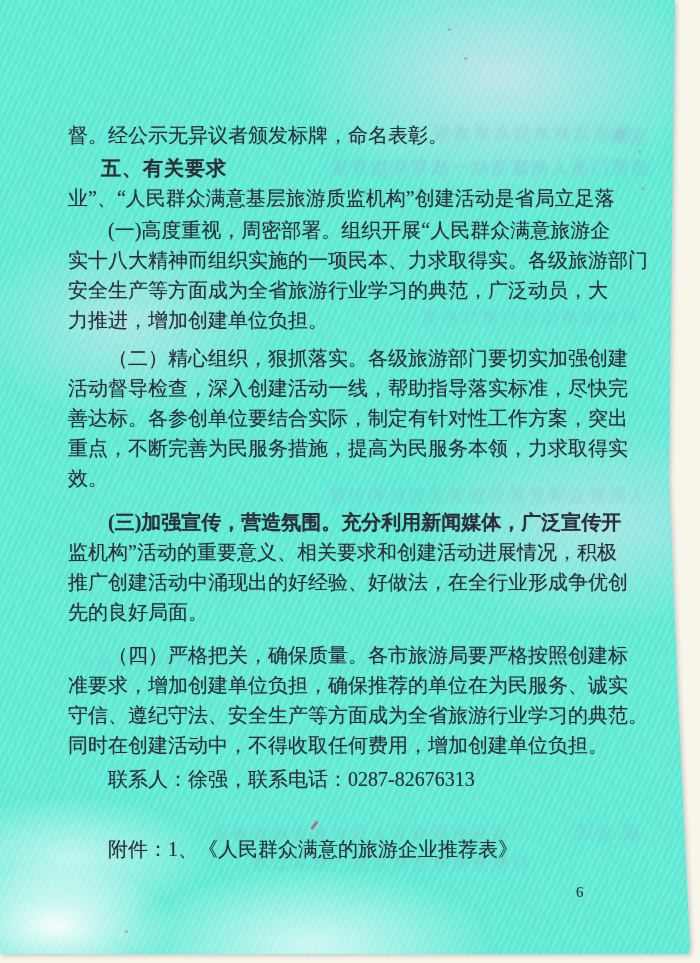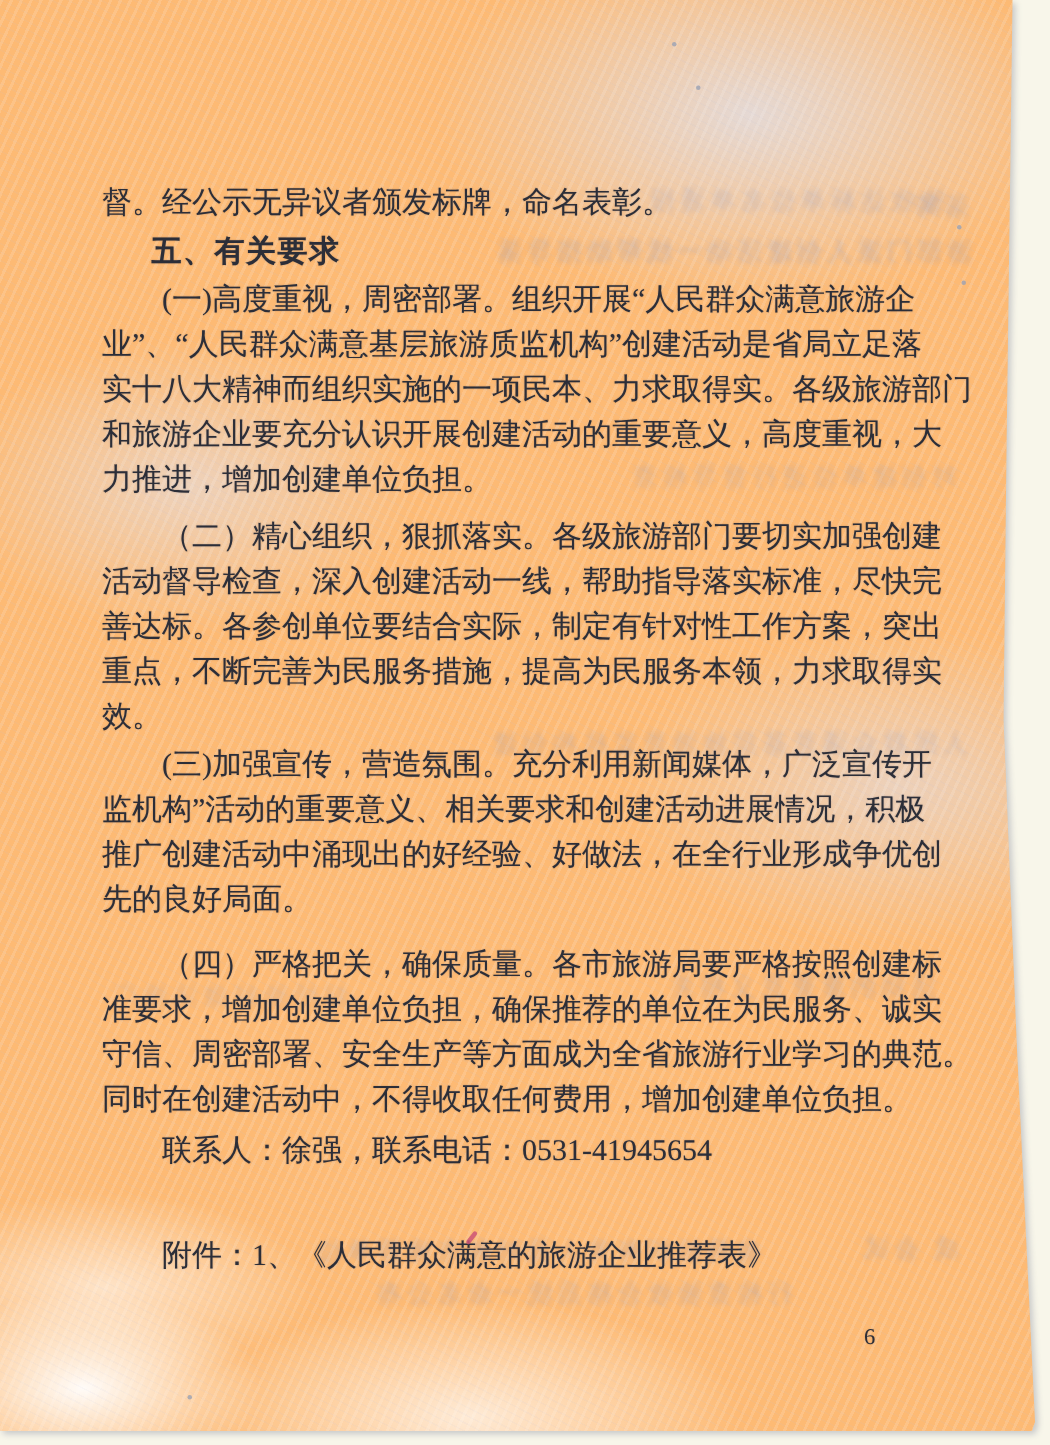--- a/index.html
+++ b/index.html
@@ -4,21 +4,21 @@
 <style>
   html,body{margin:0;padding:0;}
   body{
     width:700px;height:963px;position:relative;overflow:hidden;
     background:#f8f6ea;
     font-family:"Liberation Serif","DejaVu Serif",serif;
   }
   .paper-wrap{position:absolute;inset:0;filter:drop-shadow(2px 2px 2px rgba(140,145,160,.45));}
   .paper{
     position:absolute;left:0;top:0;width:694px;height:954px;
-    background:#fdba74;
+    background:#5eead4;
     clip-path:polygon(0 0,675px 0,671px 300px,669px 480px,678px 700px,690px 948px,688px 954px,0 954px);
   }
   .paper .blotches{
     position:absolute;inset:0;pointer-events:none;
     background:
       radial-gradient(170px 90px at 8% 97%, rgba(255,255,255,.95), transparent 70%),
       radial-gradient(260px 110px at 45% 99%, rgba(255,255,255,.7), transparent 70%),
       radial-gradient(300px 180px at 72% 8%, rgba(221,227,244,.75), transparent 70%),
       radial-gradient(220px 140px at 18% 34%, rgba(225,230,246,.55), transparent 70%),
       radial-gradient(260px 150px at 86% 55%, rgba(223,228,245,.55), transparent 70%),
@@ -84,39 +84,39 @@
         <div class="speck" style="left: 448px; top: 28px;"></div>
         <div class="speck" style="left: 464px; top: 57px;"></div>
         <div class="speck" style="left: 638px; top: 150px;"></div>
         <div class="speck" style="left: 641px; top: 187px;"></div>
         <div class="speck" style="left: 125px; top: 930px;"></div>
       </div>
 
     <div id="text-flow">
         <div class="line cont">督。经公示无异议者颁发标牌，命名表彰。</div>
         <div class="line heading" style="margin-top: 3px;">五、有关要求</div>
+        <div class="line cont">业”、“人民群众满意基层旅游质监机构”创建活动是省局立足落</div>
         <div class="line first" style="margin-top: 2px;">(一)高度重视，周密部署。组织开展“人民群众满意旅游企</div>
-        <div class="line cont">业”、“人民群众满意基层旅游质监机构”创建活动是省局立足落</div>
         <div class="line cont">实十八大精神而组织实施的一项民本、力求取得实。各级旅游部门</div>
-        <div class="line cont">和旅游企业要充分认识开展创建活动的重要意义，高度重视，大</div>
+        <div class="line cont">安全生产等方面成为全省旅游行业学习的典范，广泛动员，大</div>
         <div class="line cont">力推进，增加创建单位负担。</div>
         <div class="line first" style="margin-top: 8px;">（二）精心组织，狠抓落实。各级旅游部门要切实加强创建</div>
         <div class="line cont">活动督导检查，深入创建活动一线，帮助指导落实标准，尽快完</div>
         <div class="line cont">善达标。各参创单位要结合实际，制定有针对性工作方案，突出</div>
         <div class="line cont">重点，不断完善为民服务措施，提高为民服务本领，力求取得实</div>
         <div class="line cont">效。</div>
-        <div class="line first" style="margin-top: 2px;">(三)加强宣传，营造氛围。充分利用新闻媒体，广泛宣传开</div>
+        <div class="line first" style="margin-top: 14px; font-weight: bold;">(三)加强宣传，营造氛围。充分利用新闻媒体，广泛宣传开</div>
         <div class="line cont">监机构”活动的重要意义、相关要求和创建活动进展情况，积极</div>
         <div class="line cont">推广创建活动中涌现出的好经验、好做法，在全行业形成争优创</div>
         <div class="line cont">先的良好局面。</div>
         <div class="line first" style="margin-top: 13px;">（四）严格把关，确保质量。各市旅游局要严格按照创建标</div>
         <div class="line cont">准要求，增加创建单位负担，确保推荐的单位在为民服务、诚实</div>
-        <div class="line cont">守信、周密部署、安全生产等方面成为全省旅游行业学习的典范。</div>
+        <div class="line cont">守信、遵纪守法、安全生产等方面成为全省旅游行业学习的典范。</div>
         <div class="line cont">同时在创建活动中，不得收取任何费用，增加创建单位负担。</div>
-        <div class="line first" style="margin-top: 4px;">联系人：徐强，联系电话：0531-41945654</div>
+        <div class="line first" style="margin-top: 4px;">联系人：徐强，联系电话：0287-82676313</div>
         <div class="line first" style="margin-top: 40px;">附件：1、《人民群众满意的旅游企业推荐表》</div>
       </div>
 
     <div class="red-mark"></div>
 
     <div class="page-number">6</div>
   </div>
 </div>
 
 </body></html>

